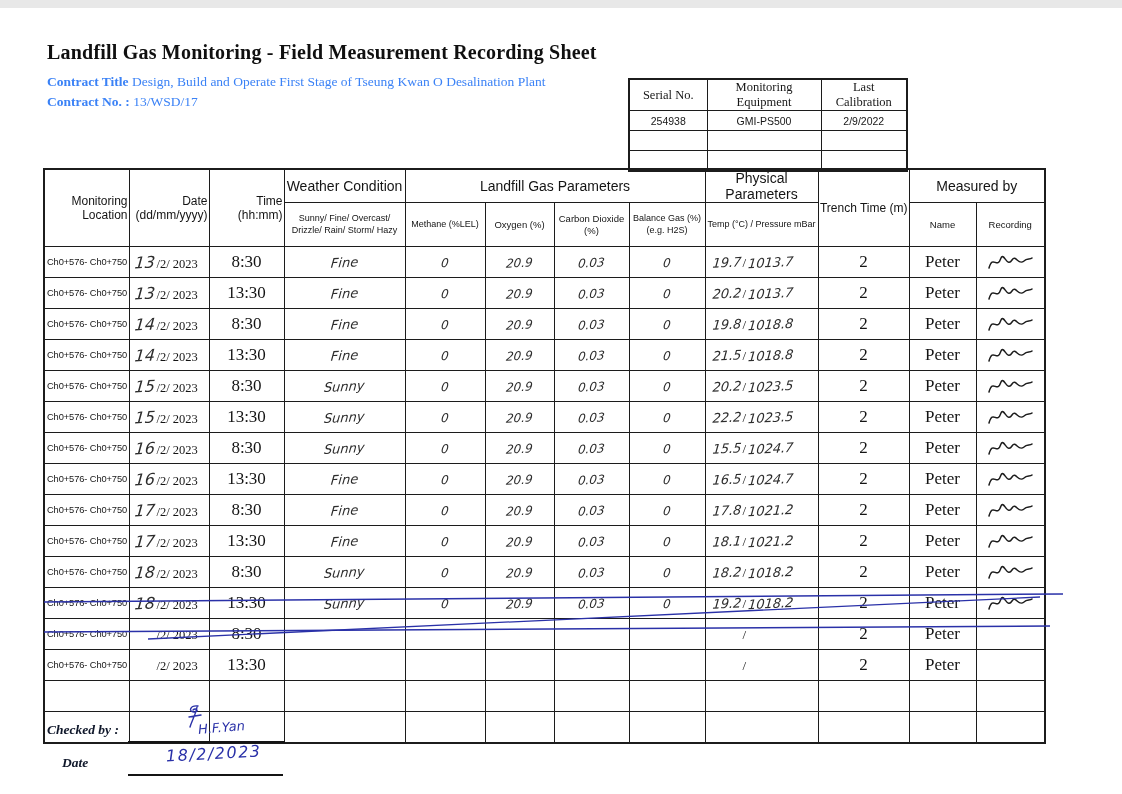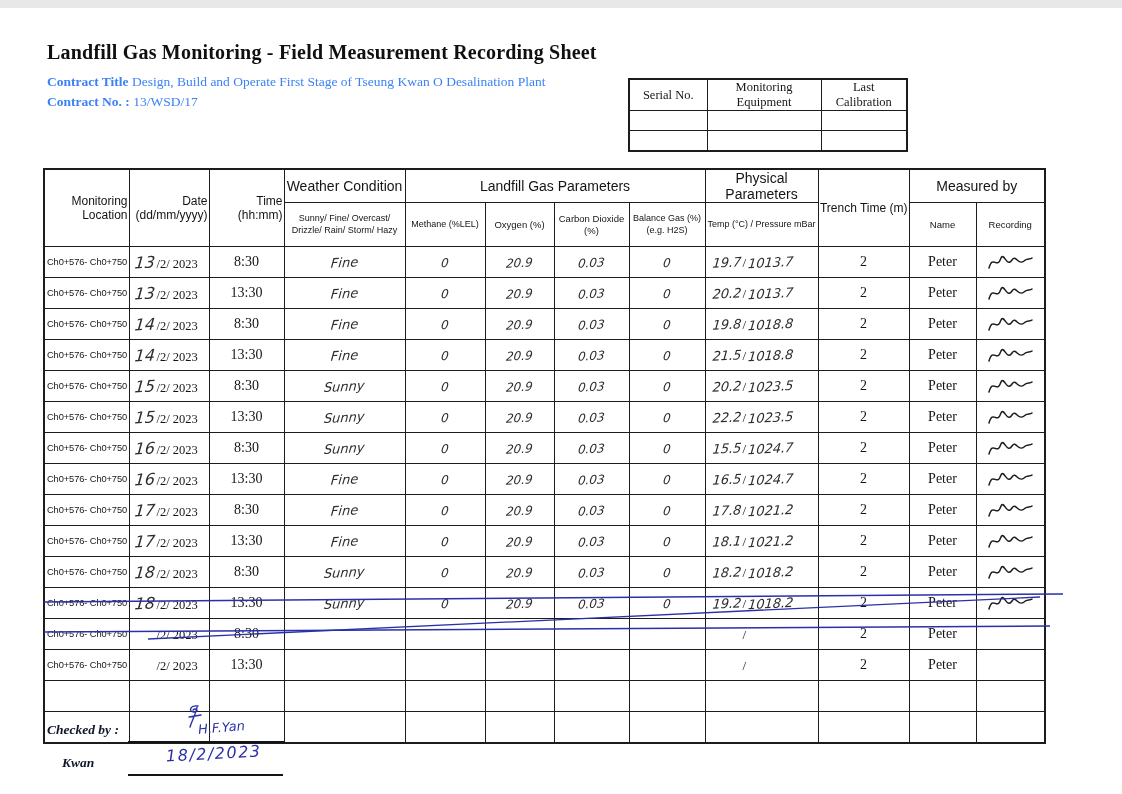--- a/index.html
+++ b/index.html
@@ -30,21 +30,21 @@
   .main { position:absolute; left:43px; top:160px; width:1001px; border:2px solid #1c1c1c; table-layout:fixed; }
   .main th, .main td { border:1px solid #1c1c1c; overflow:hidden; }
   .main thead th { font-weight:normal; text-align:center; padding:0 1px; color:#141414; }
   .grp th.g { height:15px; font-size:14px; }
   .sub th { height:43px; font-size:9.5px; line-height:1.25; }
   .sub th.tiny { font-size:9px; }
   .main thead th.span2 { font-size:12px;text-align:right; }
   .main tbody td { height:28px; text-align:center; vertical-align:middle; }
 
   .print-serif { font-family:"Liberation Serif", serif; font-size:12.5px; color:#141414; }
-  td.print-serif { font-size:14px; }
+  td.print-serif { font-size:17px; }
   .loc { font-family:"Liberation Sans", sans-serif; font-size:9.3px; text-align:left !important; padding-left:2px; letter-spacing:-0.1px; white-space:nowrap; }
 
   .datecell { text-align:left !important; padding-left:3px; white-space:nowrap; }
   .tempcell { text-align:left !important; padding-left:5px; white-space:nowrap; }
 
   
   .hw {
     font-family:"DejaVu Sans", sans-serif; font-style:italic; color:#2d2d2d;
     display:inline-block; transform:rotate(-3deg) skewX(-8deg);
   }
@@ -95,20 +95,25 @@
         <col style="width:86px">
       </colgroup>
     <thead>
       <tr>
         <th>Serial No.</th>
         <th>Monitoring Equipment</th>
         <th>Last Calibration</th>
       </tr>
     </thead>
     <tbody>
+      <tr>
+        <td>254938</td>
+        <td>GMI-PS500</td>
+        <td>2/9/2022</td>
+      </tr>
       <tr>
         <td></td>
         <td></td>
         <td></td>
       </tr>
       <tr>
         <td></td>
         <td></td>
         <td></td>
       </tr>
@@ -452,21 +457,21 @@
   </table>
 
   <svg class="strikes" width="1122" height="794" viewBox="0 0 1122 794">
     <line x1="44" y1="594" x2="1063" y2="586" stroke="#2a31a8" stroke-width="1.5"></line>
     <line x1="44" y1="624" x2="1050" y2="618" stroke="#2a31a8" stroke-width="1.5"></line>
     <line x1="148" y1="631" x2="1040" y2="589" stroke="#2a31a8" stroke-width="1.3"></line>
   </svg>
 
   <div class="foot-label fl1">Checked by :</div>
   <div class="checkline ln1"></div>
-  <div class="foot-label fl2">Kwan</div>
+  <div class="foot-label fl2">Date</div>
   <div class="checkline ln2"></div>
 
   <svg class="monogram" width="22" height="26" viewBox="0 0 22 26">
     <path d="M14 2 C6 1, 4 8, 10 8 C16 8, 12 3, 9 6 M13 3 C12 10, 8 16, 6 23 M5 13 L17 11" stroke="#2a31a8" stroke-width="1.4" fill="none" stroke-linecap="round"></path>
   </svg>
   <div class="bluehw sig-name">H.F.Yan</div>
   <div class="bluehw date-val">18/2/2023</div>
 
 </div>
 

